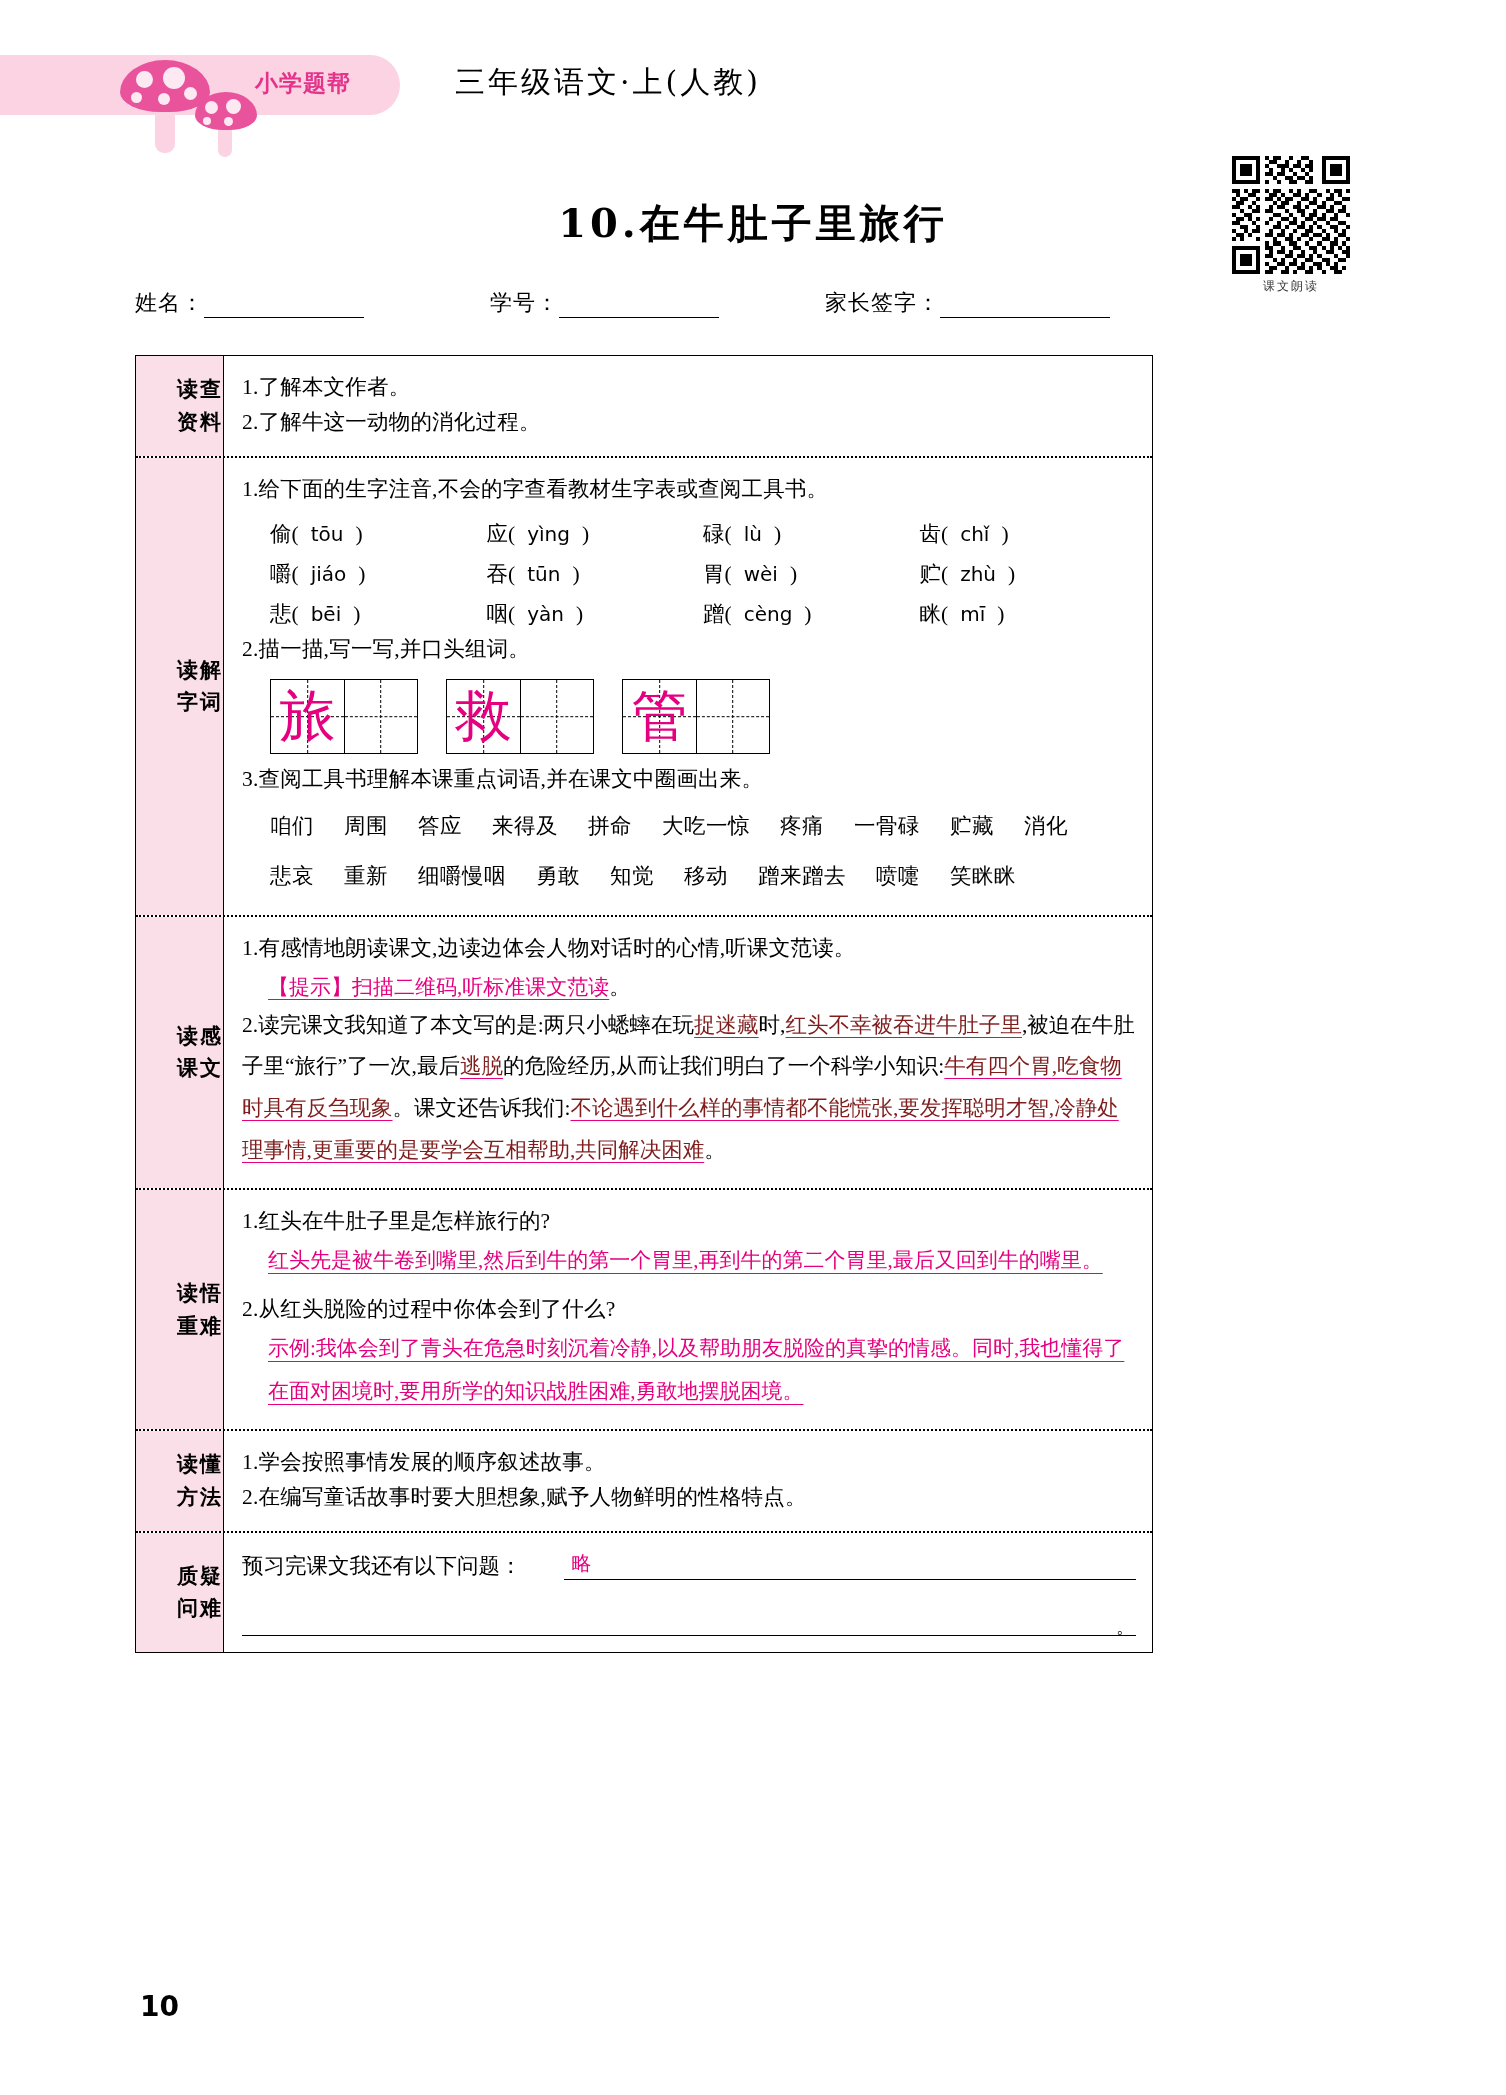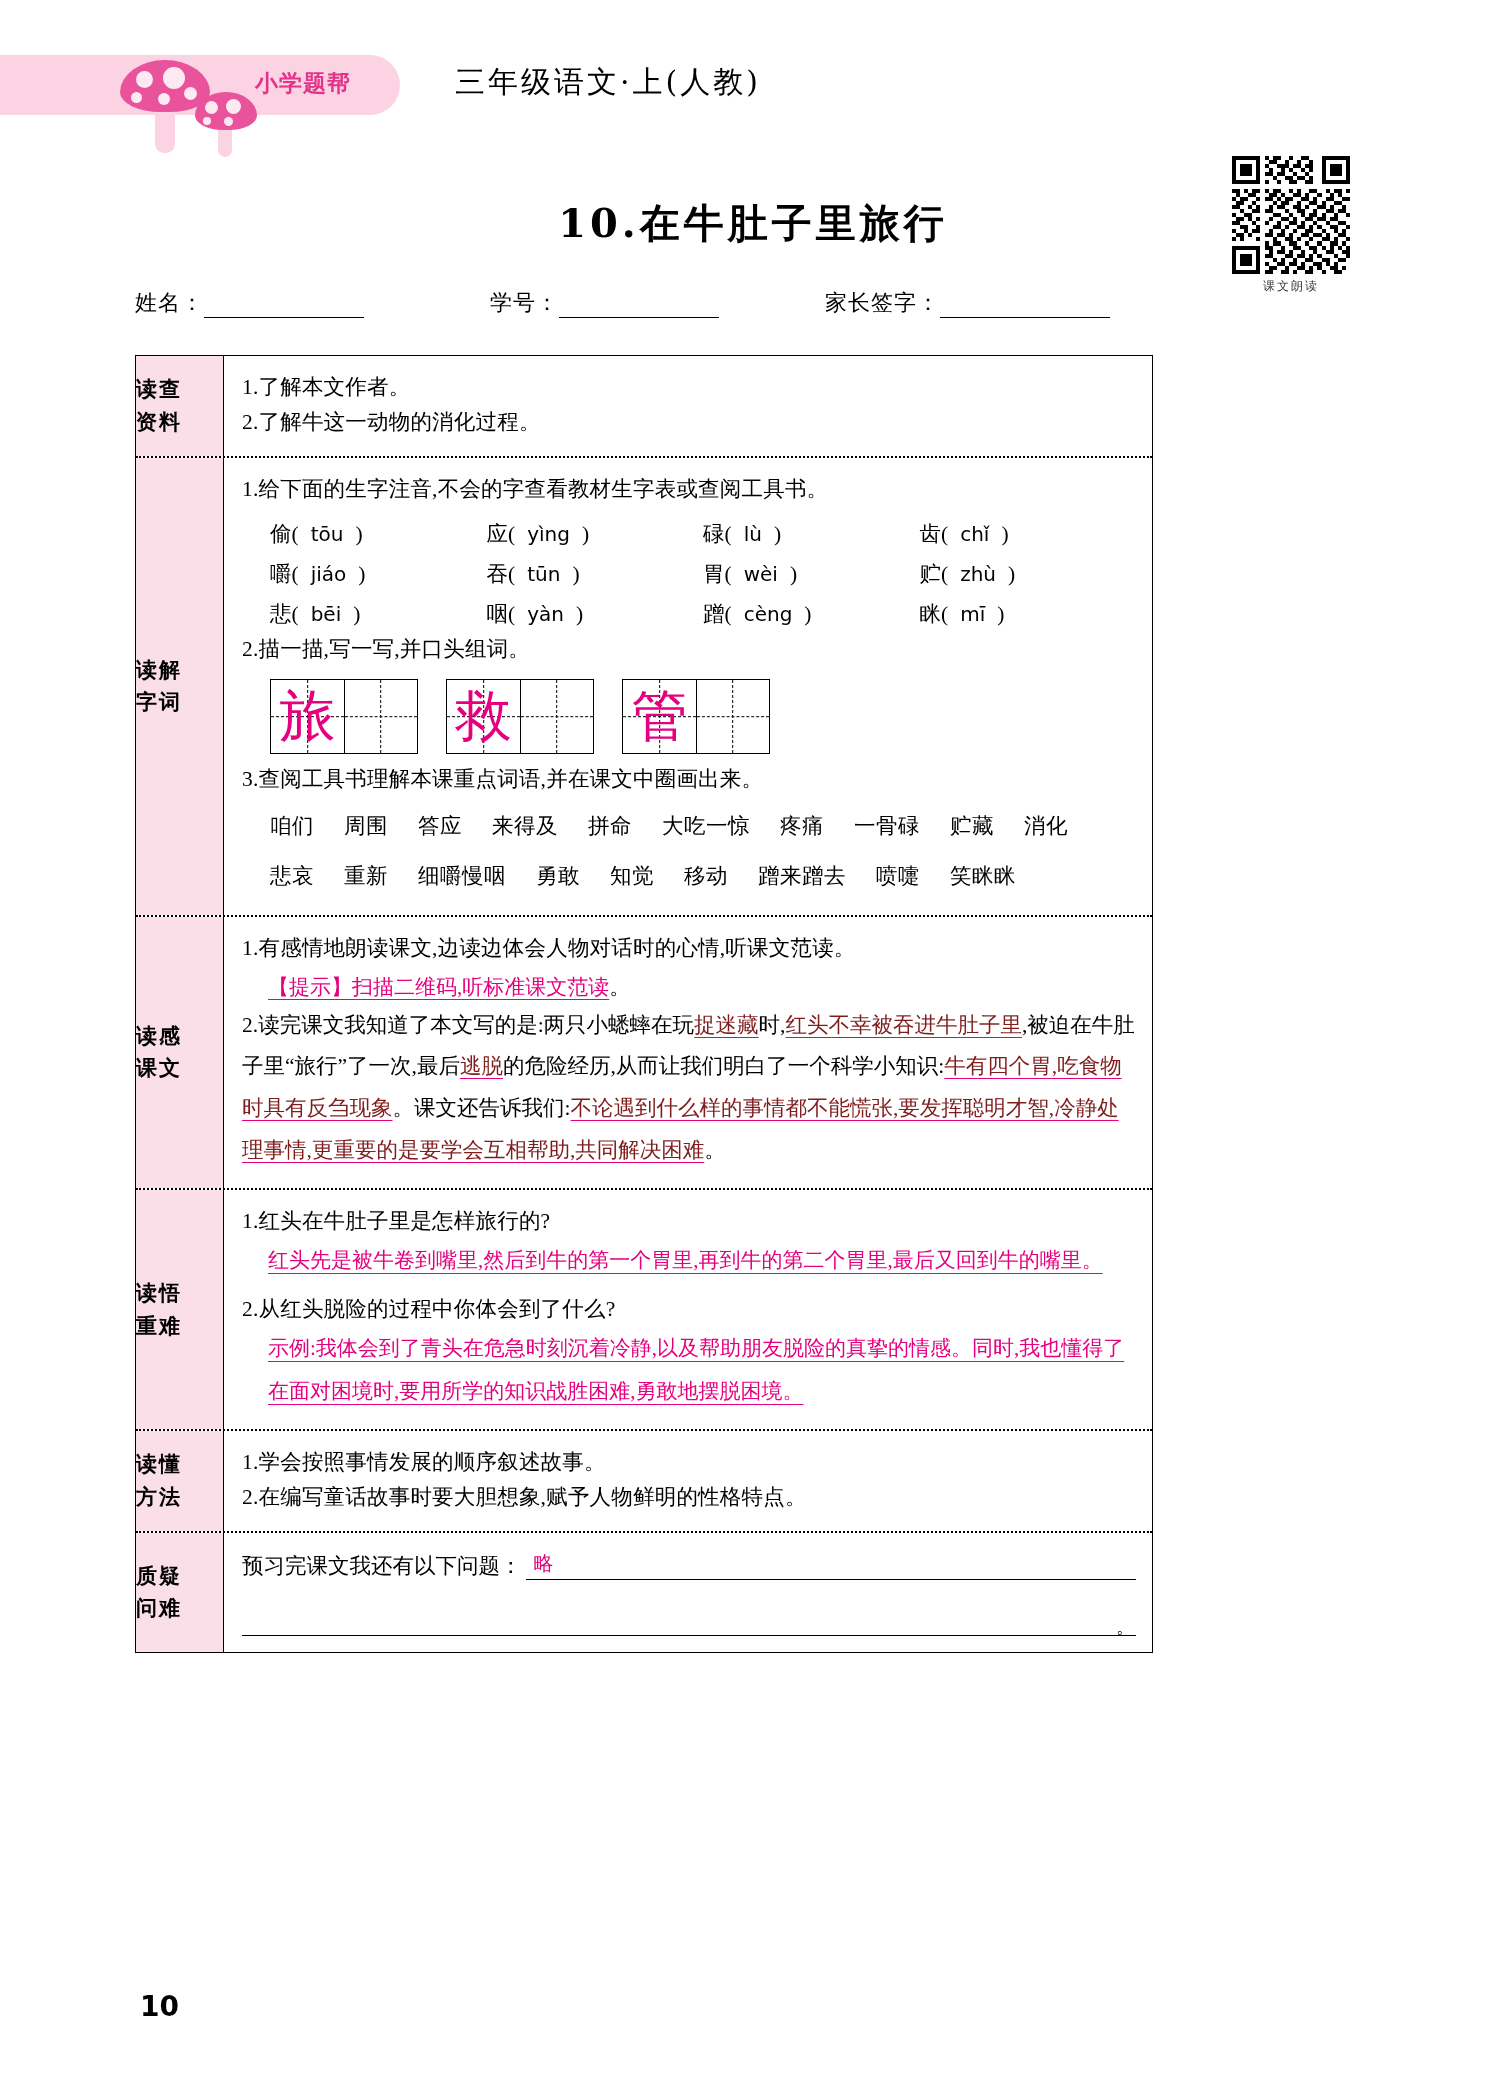--- a/index.html
+++ b/index.html
@@ -76,21 +76,21 @@
     width: 1018px;
     border: 1.4px solid #000;
   }
   .row { display: flex; }
   .row + .row { border-top: 2.2px dotted #000; }
   .cat {
     width: 88px; flex: 0 0 88px;
     background: #fadfe9;
     border-right: 1.4px solid #000;
     display: flex; flex-direction: column;
-    align-items: flex-start; justify-content: center;
+    align-items: flex-end; justify-content: center;
     padding: 14px 0;
   }
   .cat span {
     font-family: "DejaVu Sans", sans-serif;
     font-weight: bold; font-size: 21px; color: #000;
     letter-spacing: 2px; line-height: 1.55;
   }
   .body { flex: 1; padding: 14px 16px 16px 18px; }
 
   .q { font-size: 21.5px; line-height: 1.62; color: #000; letter-spacing: 0.2px; }
@@ -155,21 +155,21 @@
 
   .tip-line { margin: 7px 0 4px 26px; font-size: 21px; }
   .tip-line .tip {
     color: #e4007f; text-decoration: underline;
     text-decoration-color: #e4007f;
     text-underline-offset: 5px; text-decoration-thickness: 1.2px;
   }
 
   
   .blank-wrap { margin-top: 4px; }
-  .blank-first { display: flex; align-items: flex-end; font-size: 21.5px; }
+  .blank-first { display: flex; align-items: flex-end; font-size: 21.5px; gap: 38px; }
   .blank-first .ue {
     flex: 1; border-bottom: 1.3px solid #000; height: 27px;
     margin-left: 4px; position: relative;
   }
   .blank-first .ue .filled {
     position: absolute; left: 8px; bottom: 2px;
     color: #e4007f; font-size: 20px;
   }
   .blank-second {
     margin-top: 26px; border-bottom: 1.3px solid #000;

